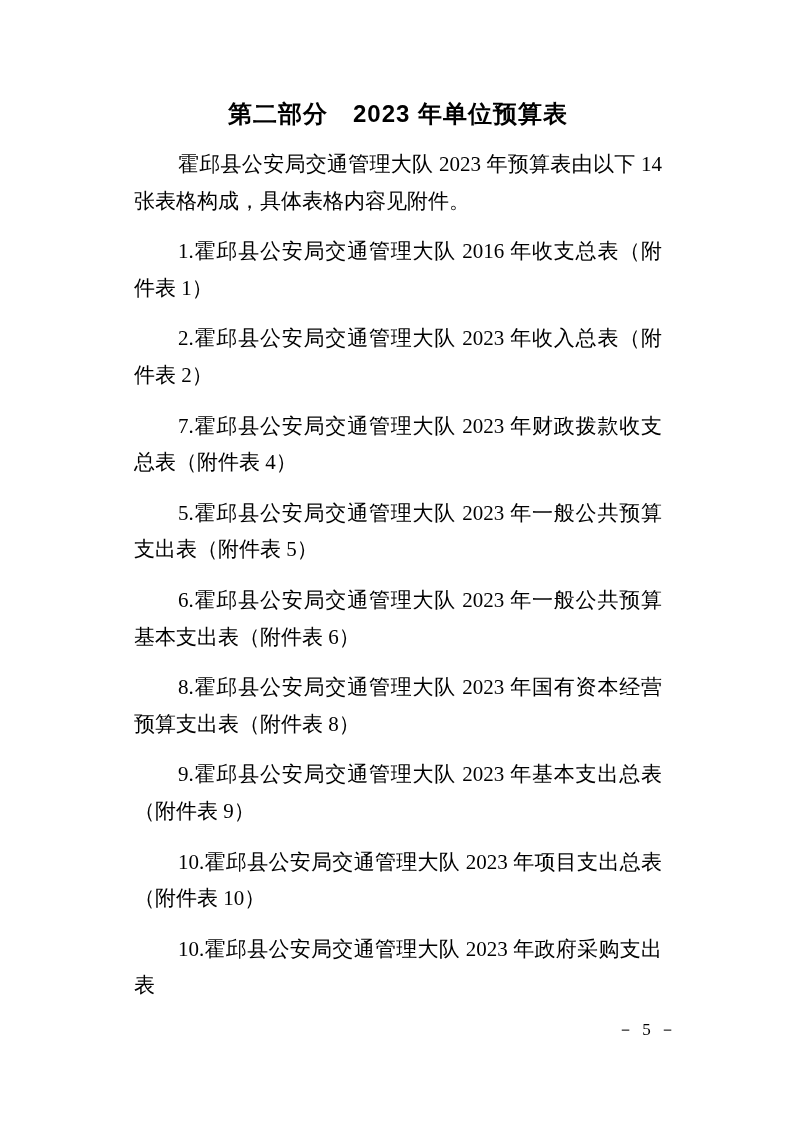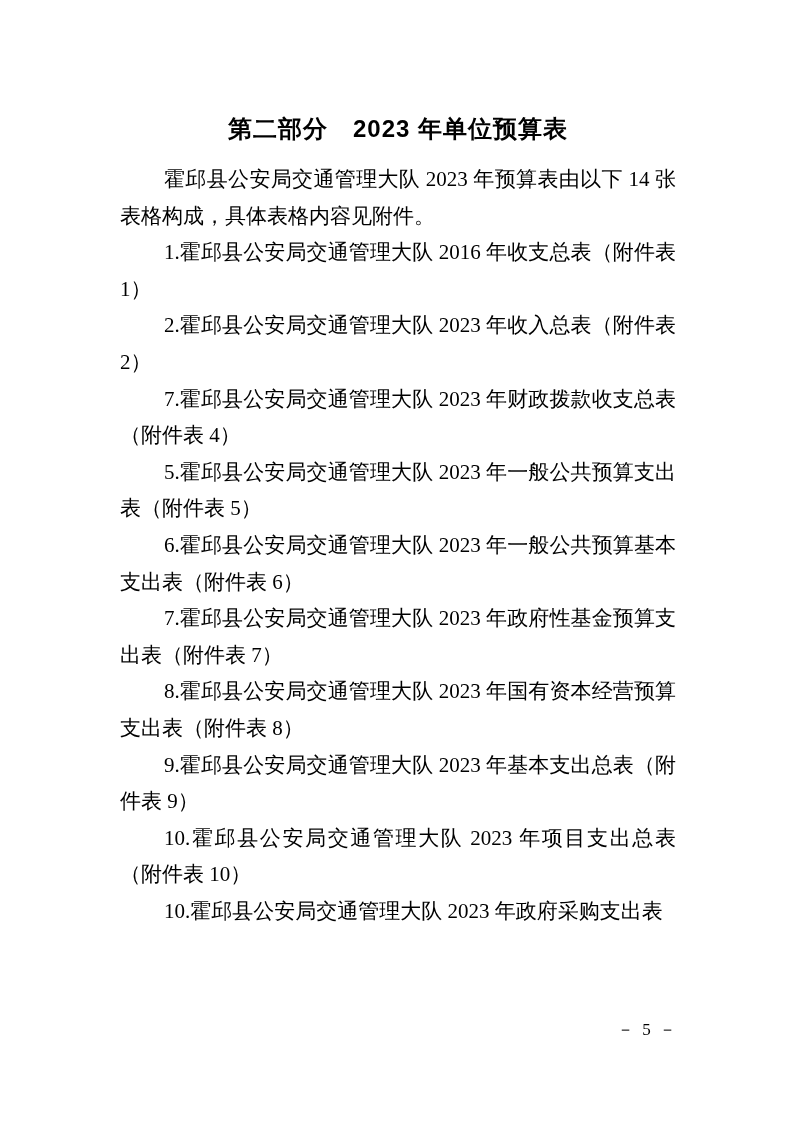--- a/index.html
+++ b/index.html
@@ -12,31 +12,31 @@
     position: relative;
     width: 793px;
     height: 1122px;
     background: #ffffff;
     color: #000000;
     padding: 96px 117px 0 120px;
     font-family: "Liberation Serif", "DejaVu Serif", serif;
     overflow: hidden;
   }
   .doc-title {
-    margin: 15px 0 14px 0;
+    margin: 0 0 14px 0;
     font-family: "Liberation Sans", "DejaVu Sans", sans-serif;
     font-weight: bold;
     font-size: 24px;
     line-height: 36px;
     text-align: center;
     letter-spacing: 1px;
     white-space: nowrap;
   }
   .para {
-    margin: 0;
+    margin: 14px;
     font-size: 21px;
     line-height: 36.6px;
     text-align: justify;
     text-justify: inter-character;
     text-indent: 44px;
     word-break: break-all;
     overflow-wrap: break-word;
   }
   .page-number {
     position: absolute;
@@ -55,21 +55,20 @@
 
   <h1 class="doc-title">第二部分　2023 年单位预算表</h1>
 
   <div class="doc-body">
     <p class="para">霍邱县公安局交通管理大队 2023 年预算表由以下 14 张表格构成，具体表格内容见附件。</p>
     <p class="para">1.霍邱县公安局交通管理大队 2016 年收支总表（附件表 1）</p>
     <p class="para">2.霍邱县公安局交通管理大队 2023 年收入总表（附件表 2）</p>
     <p class="para">7.霍邱县公安局交通管理大队 2023 年财政拨款收支总表（附件表 4）</p>
     <p class="para">5.霍邱县公安局交通管理大队 2023 年一般公共预算支出表（附件表 5）</p>
     <p class="para">6.霍邱县公安局交通管理大队 2023 年一般公共预算基本支出表（附件表 6）</p>
-    <p class="para">7.霍邱县公安局交通管理大队 2023 年政府性基金预算支出表（附件表 7）</p>
     <p class="para">8.霍邱县公安局交通管理大队 2023 年国有资本经营预算支出表（附件表 8）</p>
     <p class="para">9.霍邱县公安局交通管理大队 2023 年基本支出总表（附件表 9）</p>
     <p class="para">10.霍邱县公安局交通管理大队 2023 年项目支出总表（附件表 10）</p>
     <p class="para">10.霍邱县公安局交通管理大队 2023 年政府采购支出表</p>
   </div>
 
   <div class="page-number">－ 5 －</div>
 
 </div>
 

